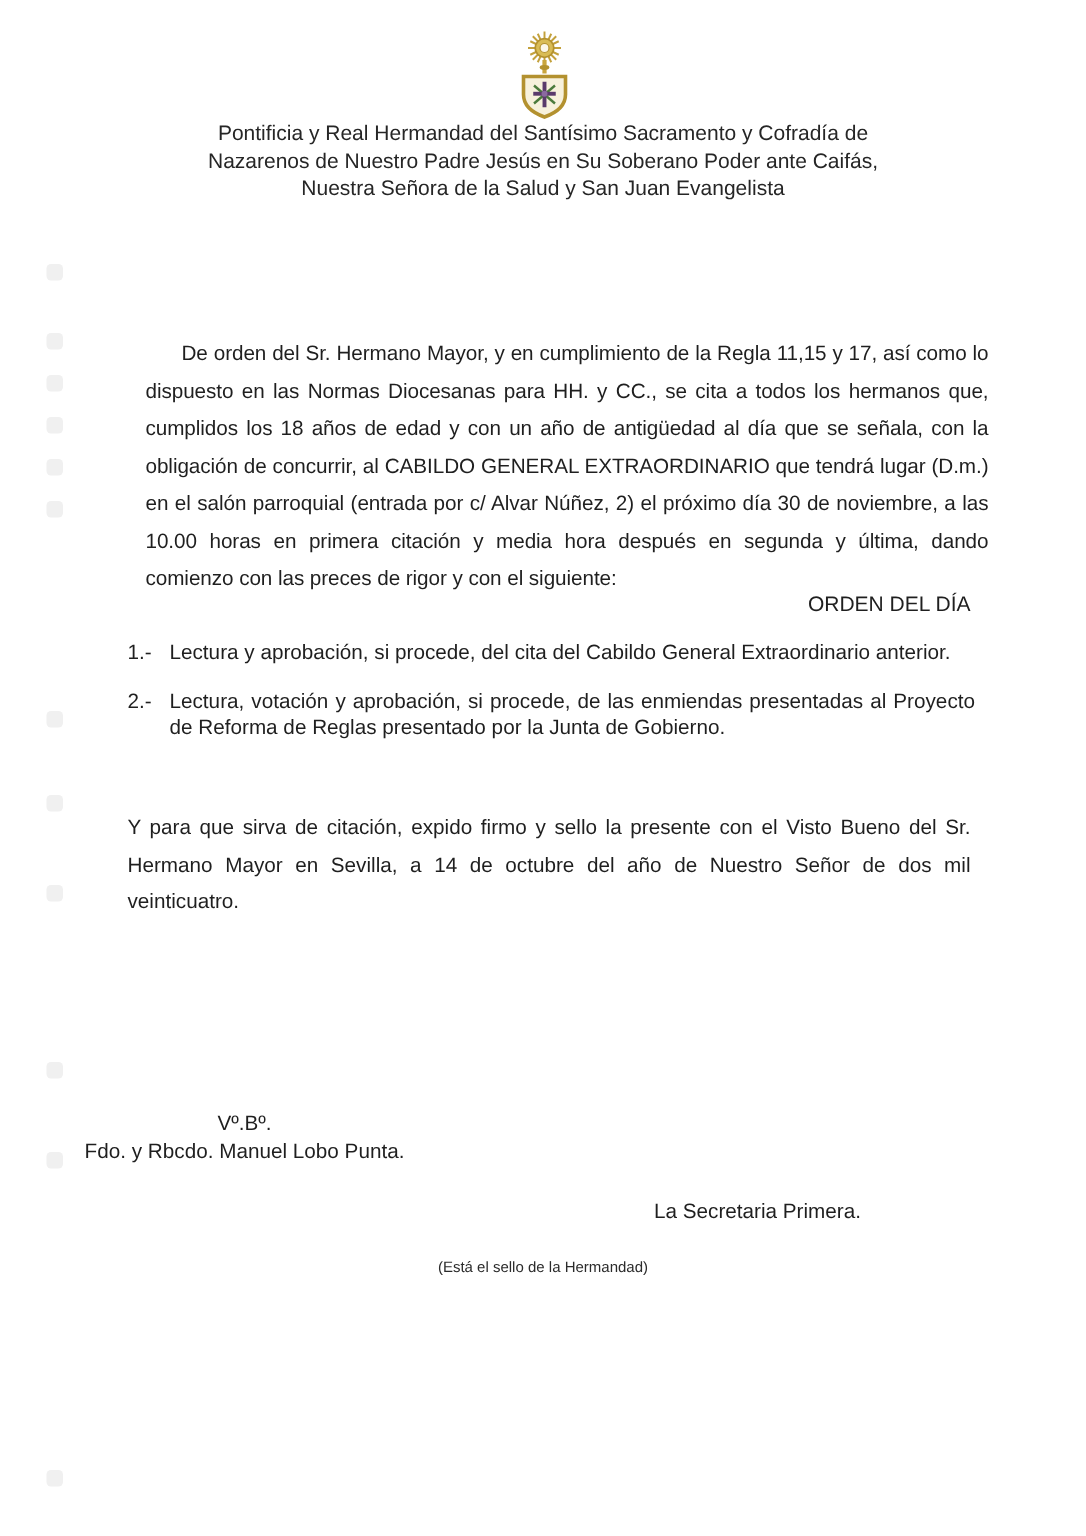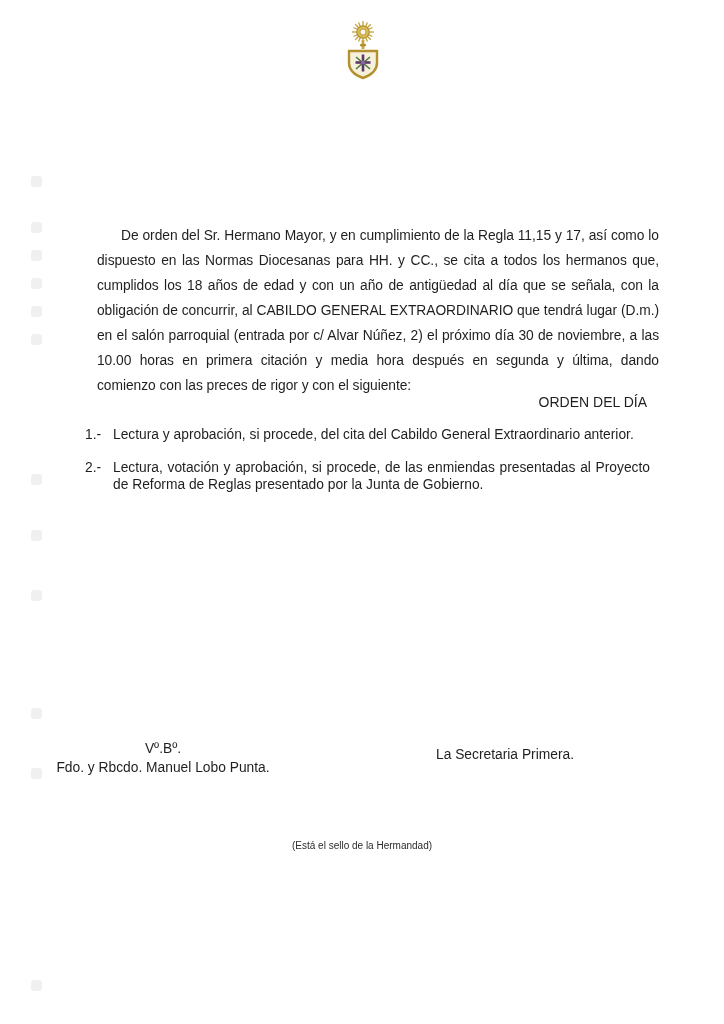--- a/index.html
+++ b/index.html
@@ -90,21 +90,21 @@
   }
 
   
   .sig {
     position: absolute;
     text-align: center;
     font-size: 13.8px;
     line-height: 19px;
   }
   .sig-left  { left: 48px;  top: 739px; width: 230px; }
-  .sig-right { left: 405px; top: 745px; width: 200px; }
+  .sig-right { left: 405px; top: 798px; width: 200px; }
 
   
   .seal-note {
     position: absolute;
     left: 162px;
     top: 840px;
     width: 400px;
     text-align: center;
     font-size: 10px;
     color: #2b2b2b;
@@ -151,36 +151,42 @@
         <line x1="14" y1="41" x2="28" y2="53"></line>
         <line x1="28" y1="41" x2="14" y2="53"></line>
       </g>
 
       <rect x="19.7" y="38.5" width="2.6" height="17" fill="#5a3a6b"></rect>
       <rect x="13.5" y="45.2" width="15" height="2.6" fill="#5a3a6b"></rect>
       <circle cx="21" cy="46.5" r="2" fill="#8a6aa0"></circle>
     </svg>
   </div>
 
+  <div class="org-name">
+    <div>Pontificia y Real Hermandad del Santísimo Sacramento y Cofradía de</div>
+    <div>Nazarenos de Nuestro Padre Jesús en Su Soberano Poder ante Caifás,</div>
+    <div>Nuestra Señora de la Salud y San Juan Evangelista</div>
+  </div>
 
   <p class="opening">De orden del Sr. Hermano Mayor, y en cumplimiento de la Regla 11,15 y 17, así como lo dispuesto en las Normas Diocesanas para HH. y CC., se cita a todos los hermanos que, cumplidos los 18 años de edad y con un año de antigüedad al día que se señala, con la obligación de concurrir, al CABILDO GENERAL EXTRAORDINARIO que tendrá lugar (D.m.) en el salón parroquial (entrada por c/ Alvar Núñez, 2) el próximo día 30 de noviembre, a las 10.00 horas en primera citación y media hora después en segunda y última, dando comienzo con las preces de rigor y con el siguiente:</p>
 
   <div class="agenda-title">ORDEN DEL DÍA</div>
 
   <div class="agenda">
     <div class="agenda-item">
       <span class="num">1.-</span>
       <span class="txt">Lectura y aprobación, si procede, del cita del Cabildo General Extraordinario anterior.</span>
     </div>
     <div class="agenda-item">
       <span class="num">2.-</span>
       <span class="txt">Lectura, votación y aprobación, si procede, de las enmiendas presentadas al Proyecto de Reforma de Reglas presentado por la Junta de Gobierno.</span>
     </div>
   </div>
 
+  <p class="closing">Y para que sirva de citación, expido firmo y sello la presente con el Visto Bueno del Sr. Hermano Mayor en Sevilla, a 14 de octubre del año de Nuestro Señor de dos mil veinticuatro.</p>
 
   <div class="sig sig-left">
     <div>Vº.Bº.</div>
     <div>Fdo. y Rbcdo. Manuel Lobo Punta.</div>
   </div>
 
   <div class="sig sig-right">
     <div>La Secretaria Primera.</div>
   </div>
 

